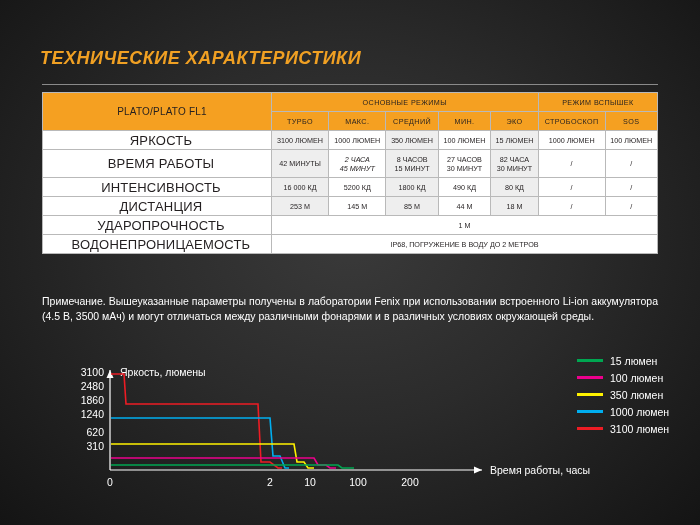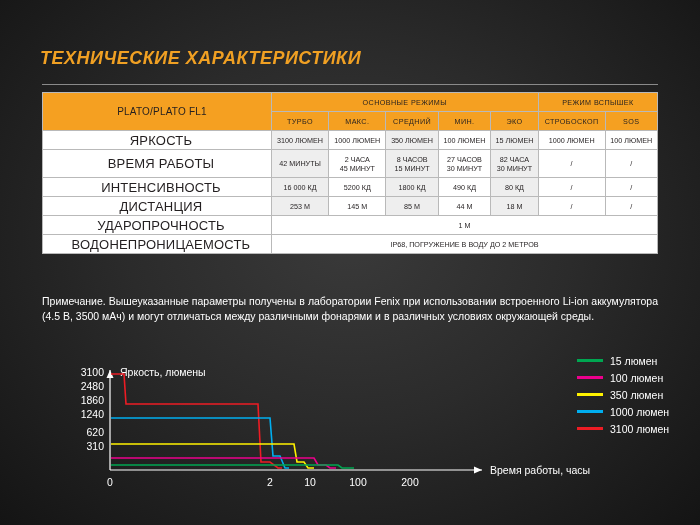--- a/index.html
+++ b/index.html
@@ -114,21 +114,21 @@
       <td class="shade small-caps">350 люмен</td>
       <td class="c-white small-caps">100 люмен</td>
       <td class="shade small-caps">15 люмен</td>
       <td class="c-white small-caps">1000 люмен</td>
       <td class="c-white small-caps">100 люмен</td>
     </tr>
 
     <tr style="height:28px;">
       <td class="rowlabel">Время работы</td>
       <td class="shade small-caps">42 минуты</td>
-      <td class="c-white small-caps twoline" style="white-space:pre-line;">2 часа
+      <td class="c-white small-caps twoline" style="white-space:pre-line;font-style:italic;">2 часа
 45 минут</td>
       <td class="shade small-caps twoline" style="white-space:pre-line;">8 часов
 15 минут</td>
       <td class="c-white small-caps twoline" style="white-space:pre-line;margin-top:16px;">27 часов
 30 минут</td>
       <td class="shade small-caps twoline" style="white-space:pre-line;margin-left:32px;">82 часа
 30 минут</td>
       <td class="c-white">/</td>
       <td class="c-white">/</td>
     </tr>

